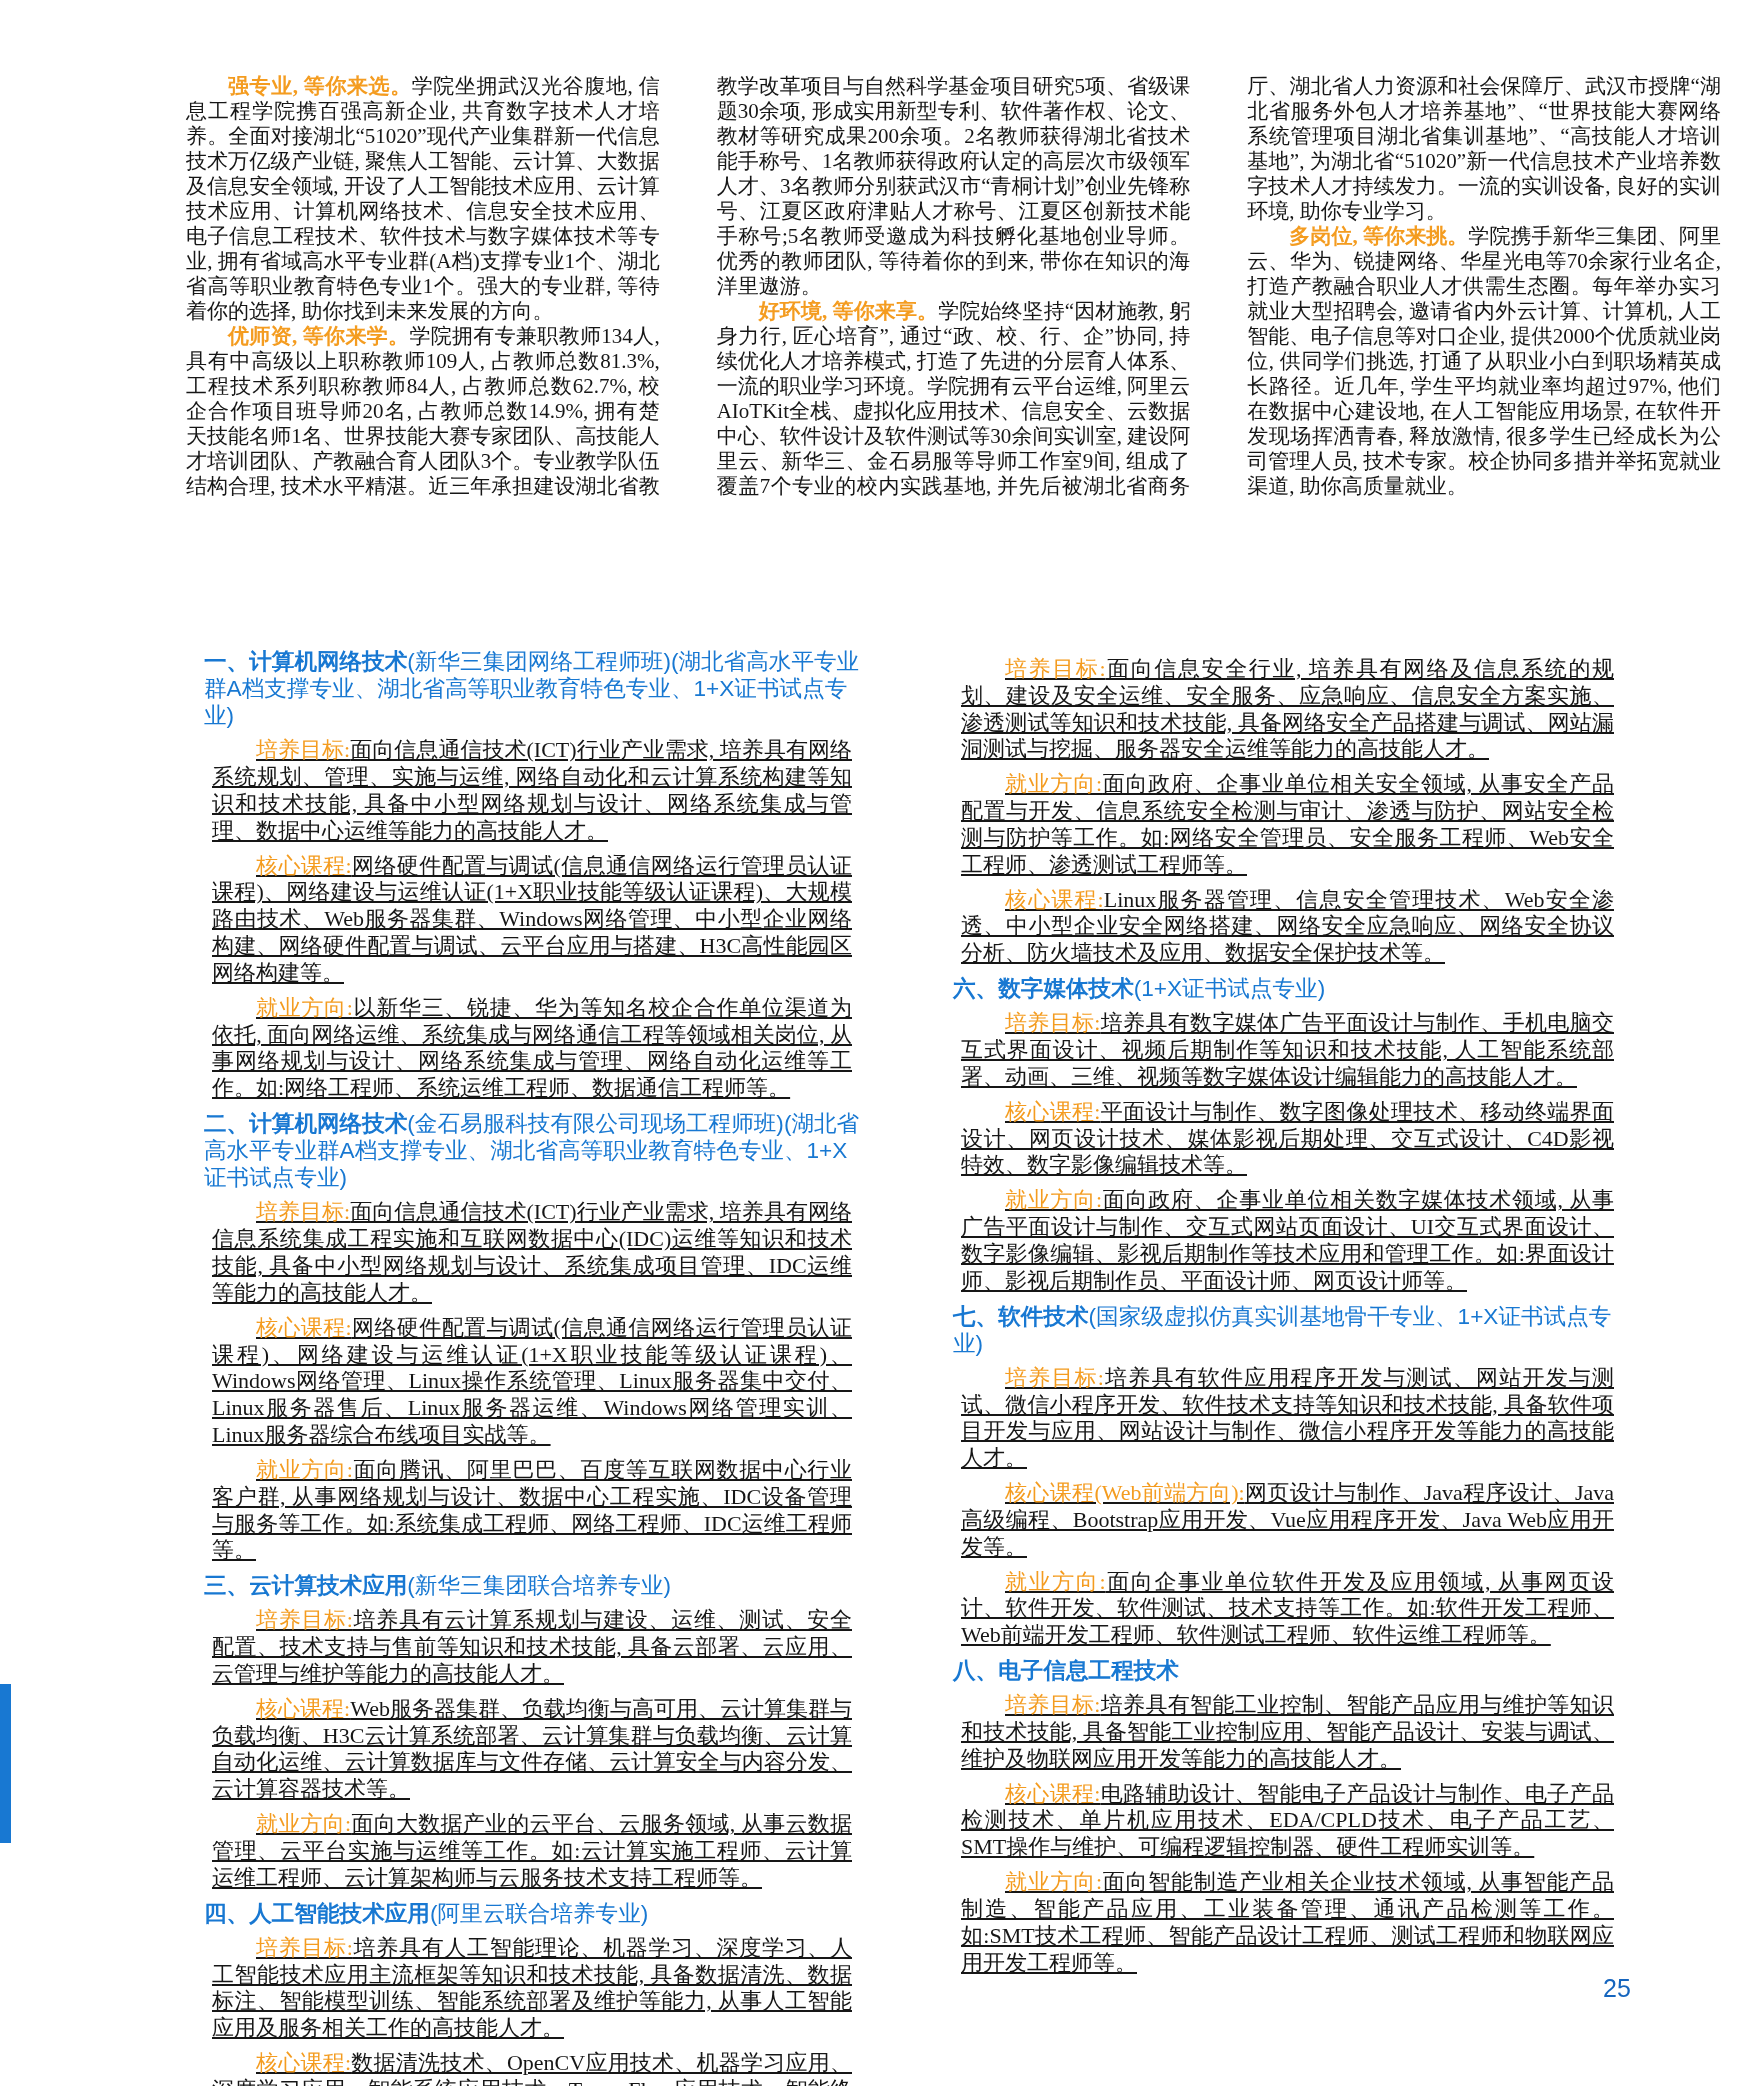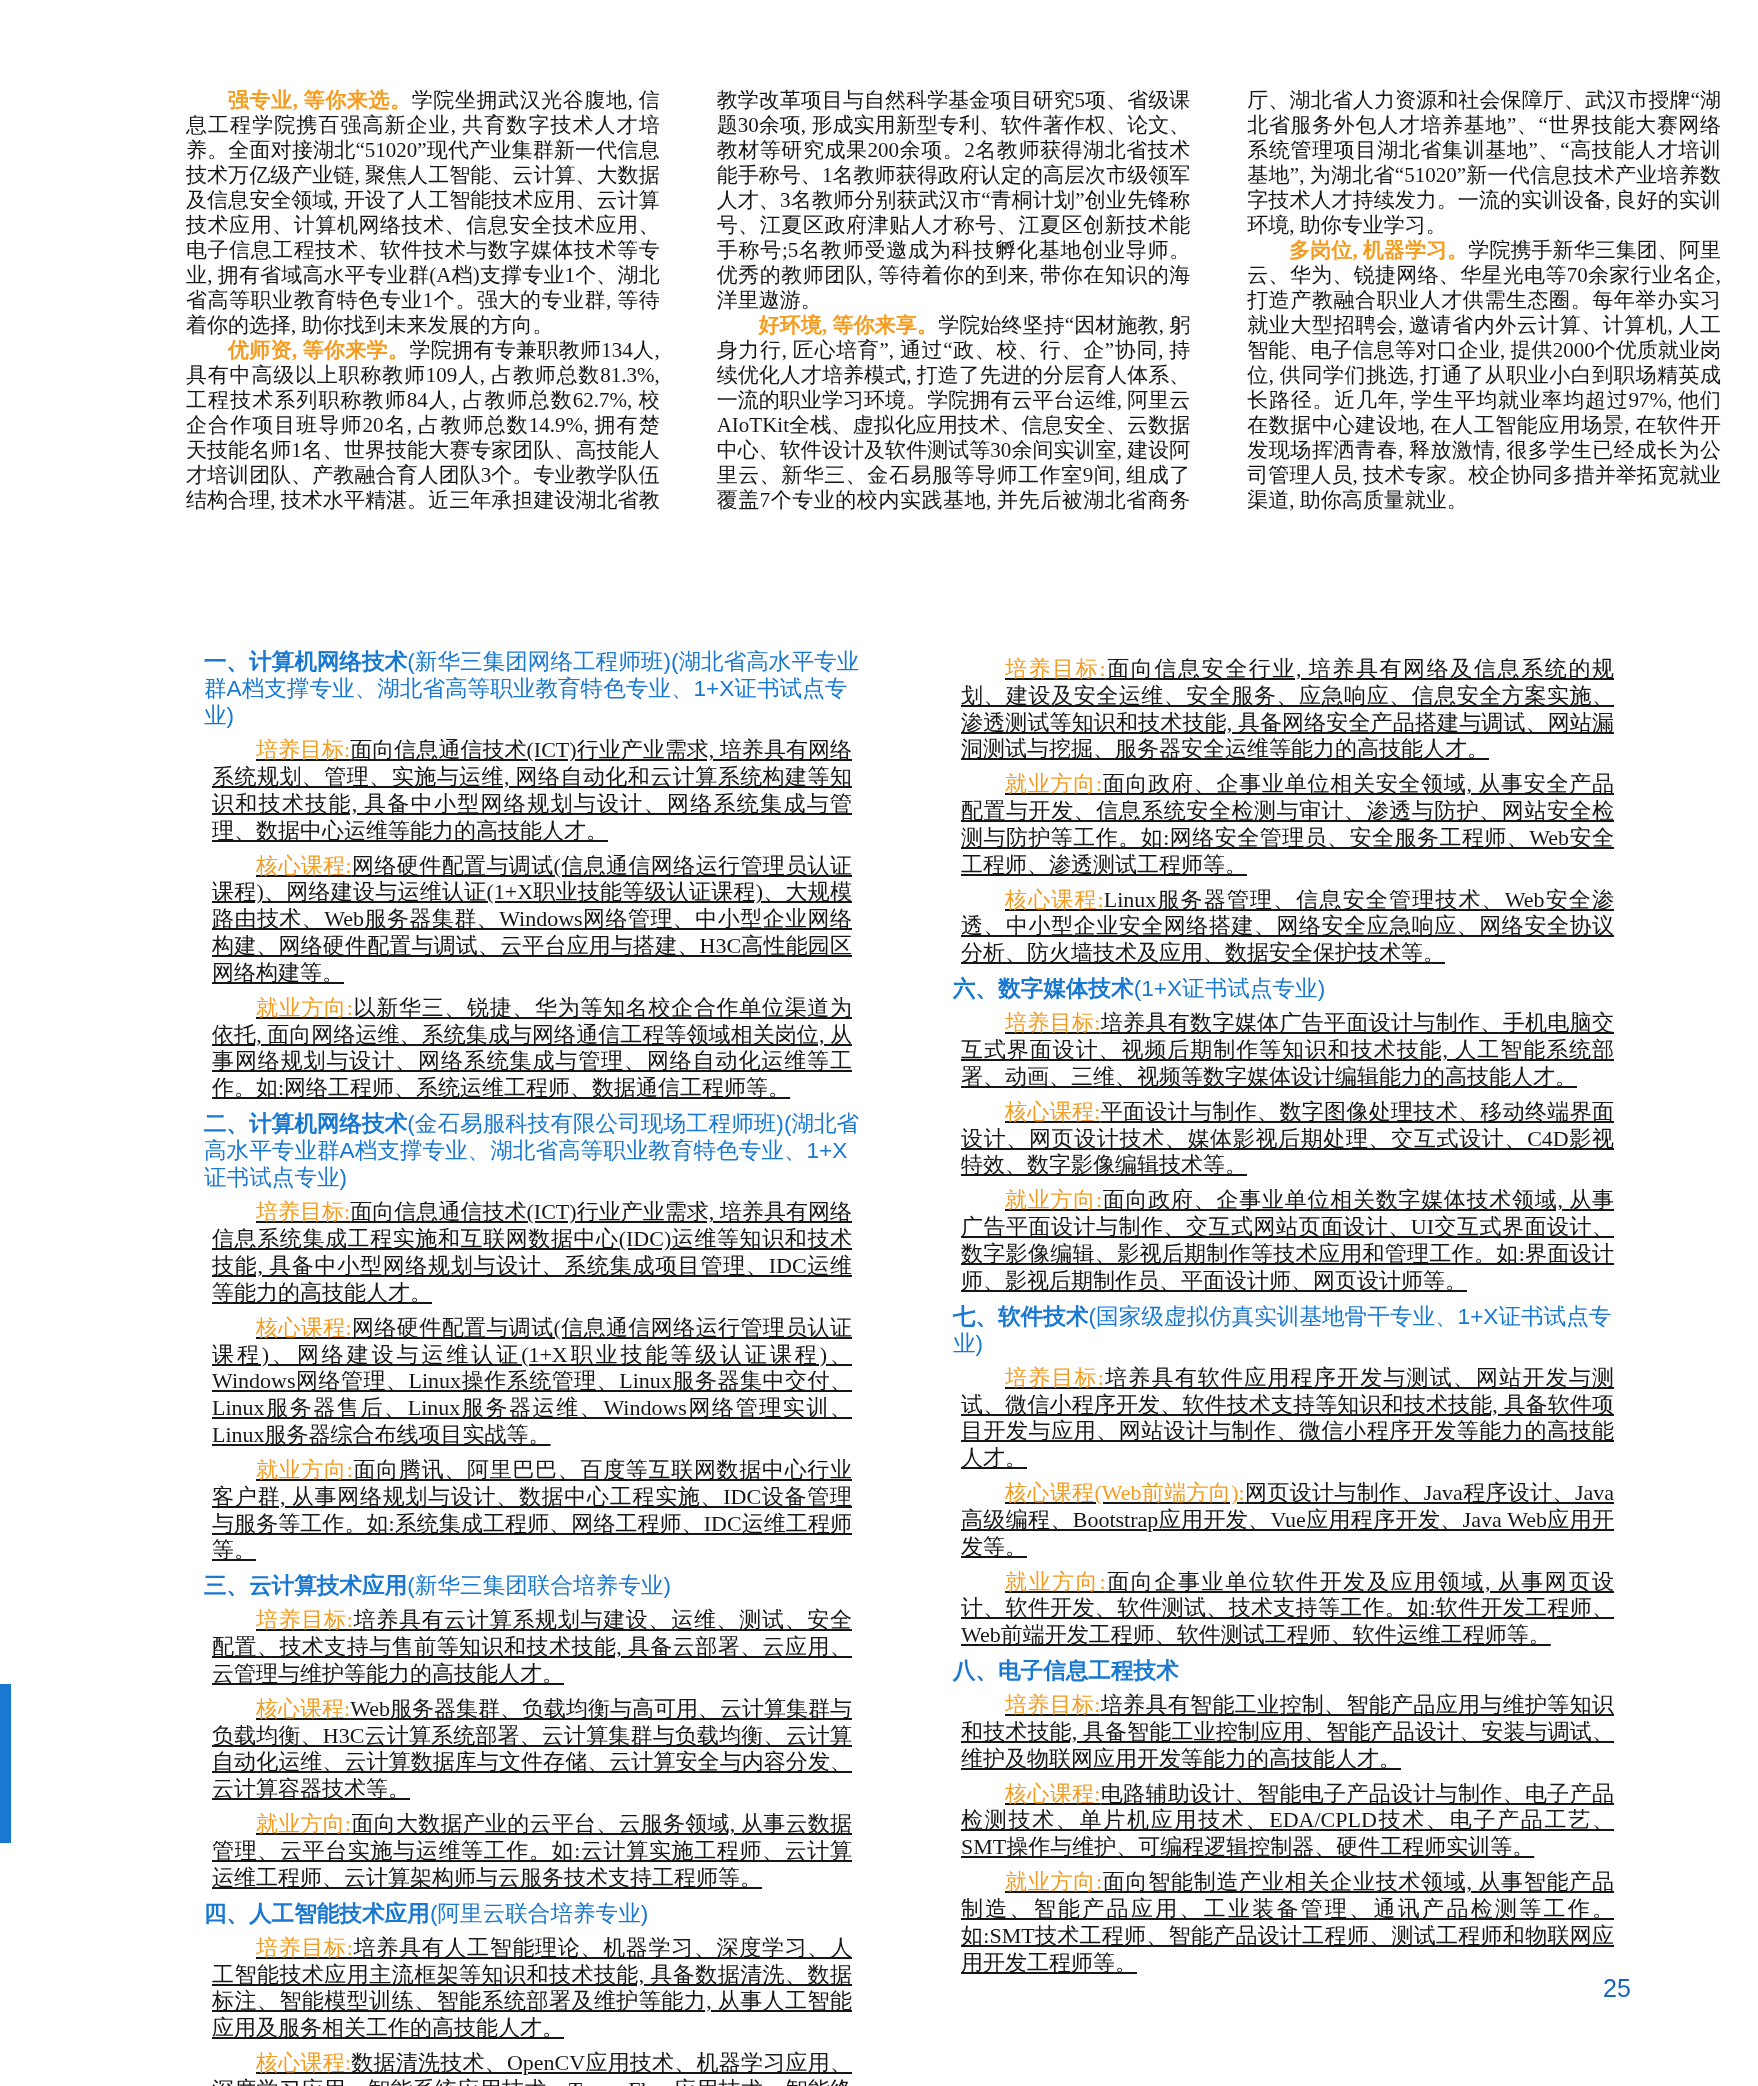--- a/index.html
+++ b/index.html
@@ -9,21 +9,21 @@
     --ink:#161616;
   }
   html,body{margin:0;padding:0;}
   body{
     width:1758px;height:2087px;position:relative;background:#ffffff;
     font-family:"Liberation Serif", serif;color:var(--ink);
     overflow:hidden;
   }
   
   .intro{
-    position:absolute;left:186px;top:88px;width:1535px;
+    position:absolute;left:186px;top:74px;width:1535px;
     column-count:3;column-gap:57px;
     font-size:21px;line-height:1.19;text-align:justify;
   }
   .intro p{margin:0;text-indent:2em;}
   .intro .lead{color:var(--orange);font-weight:bold;}
   
   .prog-col{
     position:absolute;top:648px;
     font-size:22px;line-height:1.22;text-align:justify;
   }
@@ -48,21 +48,21 @@
     background:var(--blue);
   }
 </style>
 </head>
 <body>
 
 <div class="intro" id="intro">
     <p><span class="lead">强专业, 等你来选。</span><span>学院坐拥武汉光谷腹地, 信息工程学院携百强高新企业, 共育数字技术人才培养。全面对接湖北“51020”现代产业集群新一代信息技术万亿级产业链, 聚焦人工智能、云计算、大数据及信息安全领域, 开设了人工智能技术应用、云计算技术应用、计算机网络技术、信息安全技术应用、电子信息工程技术、软件技术与数字媒体技术等专业, 拥有省域高水平专业群(A档)支撑专业1个、湖北省高等职业教育特色专业1个。强大的专业群, 等待着你的选择, 助你找到未来发展的方向。</span></p>
     <p><span class="lead">优师资, 等你来学。</span><span>学院拥有专兼职教师134人, 具有中高级以上职称教师109人, 占教师总数81.3%, 工程技术系列职称教师84人, 占教师总数62.7%, 校企合作项目班导师20名, 占教师总数14.9%, 拥有楚天技能名师1名、世界技能大赛专家团队、高技能人才培训团队、产教融合育人团队3个。专业教学队伍结构合理, 技术水平精湛。近三年承担建设湖北省教教学改革项目与自然科学基金项目研究5项、省级课题30余项, 形成实用新型专利、软件著作权、论文、教材等研究成果200余项。2名教师获得湖北省技术能手称号、1名教师获得政府认定的高层次市级领军人才、3名教师分别获武汉市“青桐计划”创业先锋称号、江夏区政府津贴人才称号、江夏区创新技术能手称号;5名教师受邀成为科技孵化基地创业导师。优秀的教师团队, 等待着你的到来, 带你在知识的海洋里遨游。</span></p>
     <p><span class="lead">好环境, 等你来享。</span><span>学院始终坚持“因材施教, 躬身力行, 匠心培育”, 通过“政、校、行、企”协同, 持续优化人才培养模式, 打造了先进的分层育人体系、一流的职业学习环境。学院拥有云平台运维, 阿里云AIoTKit全栈、虚拟化应用技术、信息安全、云数据中心、软件设计及软件测试等30余间实训室, 建设阿里云、新华三、金石易服等导师工作室9间, 组成了覆盖7个专业的校内实践基地, 并先后被湖北省商务厅、湖北省人力资源和社会保障厅、武汉市授牌“湖北省服务外包人才培养基地”、“世界技能大赛网络系统管理项目湖北省集训基地”、“高技能人才培训基地”, 为湖北省“51020”新一代信息技术产业培养数字技术人才持续发力。一流的实训设备, 良好的实训环境, 助你专业学习。</span></p>
-    <p><span class="lead">多岗位, 机器学习。</span><span>学院携手新华三集团、阿里云、华为、锐捷网络、华星光电等70余家行业名企, 打造产教融合职业人才供需生态圈。每年举办实习就业大型招聘会, 邀请省内外云计算、计算机, 人工智能、电子信息等对口企业, 提供2000个优质就业岗位, 供同学们挑选, 打通了从职业小白到职场精英成长路径。近几年, 学生平均就业率均超过97%, 他们在数据中心建设地, 在人工智能应用场景, 在软件开发现场挥洒青春, 释放激情, 很多学生已经成长为公司管理人员, 技术专家。校企协同多措并举拓宽就业渠道, 助你高质量就业。</span></p>
+    <p><span class="lead">多岗位, 等你来挑。</span><span>学院携手新华三集团、阿里云、华为、锐捷网络、华星光电等70余家行业名企, 打造产教融合职业人才供需生态圈。每年举办实习就业大型招聘会, 邀请省内外云计算、计算机, 人工智能、电子信息等对口企业, 提供2000个优质就业岗位, 供同学们挑选, 打通了从职业小白到职场精英成长路径。近几年, 学生平均就业率均超过97%, 他们在数据中心建设地, 在人工智能应用场景, 在软件开发现场挥洒青春, 释放激情, 很多学生已经成长为公司管理人员, 技术专家。校企协同多措并举拓宽就业渠道, 助你高质量就业。</span></p>
   </div>
 
 <div class="prog-col" id="col-left">
     <section class="prog-section">
       <h3><span class="hname">一、计算机网络技术</span><span class="hsuffix">(新华三集团网络工程师班)(湖北省高水平专业群A档支撑专业、湖北省高等职业教育特色专业、1+X证书试点专业)</span></h3>
       <p class="sec-p"><span class="label">培养目标:</span><span>面向信息通信技术(ICT)行业产业需求, 培养具有网络系统规划、管理、实施与运维, 网络自动化和云计算系统构建等知识和技术技能, 具备中小型网络规划与设计、网络系统集成与管理、数据中心运维等能力的高技能人才。</span></p>
       <p class="sec-p"><span class="label">核心课程:</span><span>网络硬件配置与调试(信息通信网络运行管理员认证课程)、网络建设与运维认证(1+X职业技能等级认证课程)、大规模路由技术、Web服务器集群、Windows网络管理、中小型企业网络构建、网络硬件配置与调试、云平台应用与搭建、H3C高性能园区网络构建等。</span></p>
       <p class="sec-p"><span class="label">就业方向:</span><span>以新华三、锐捷、华为等知名校企合作单位渠道为依托, 面向网络运维、系统集成与网络通信工程等领域相关岗位, 从事网络规划与设计、网络系统集成与管理、网络自动化运维等工作。如:网络工程师、系统运维工程师、数据通信工程师等。</span></p>
     </section>
     <section class="prog-section">

